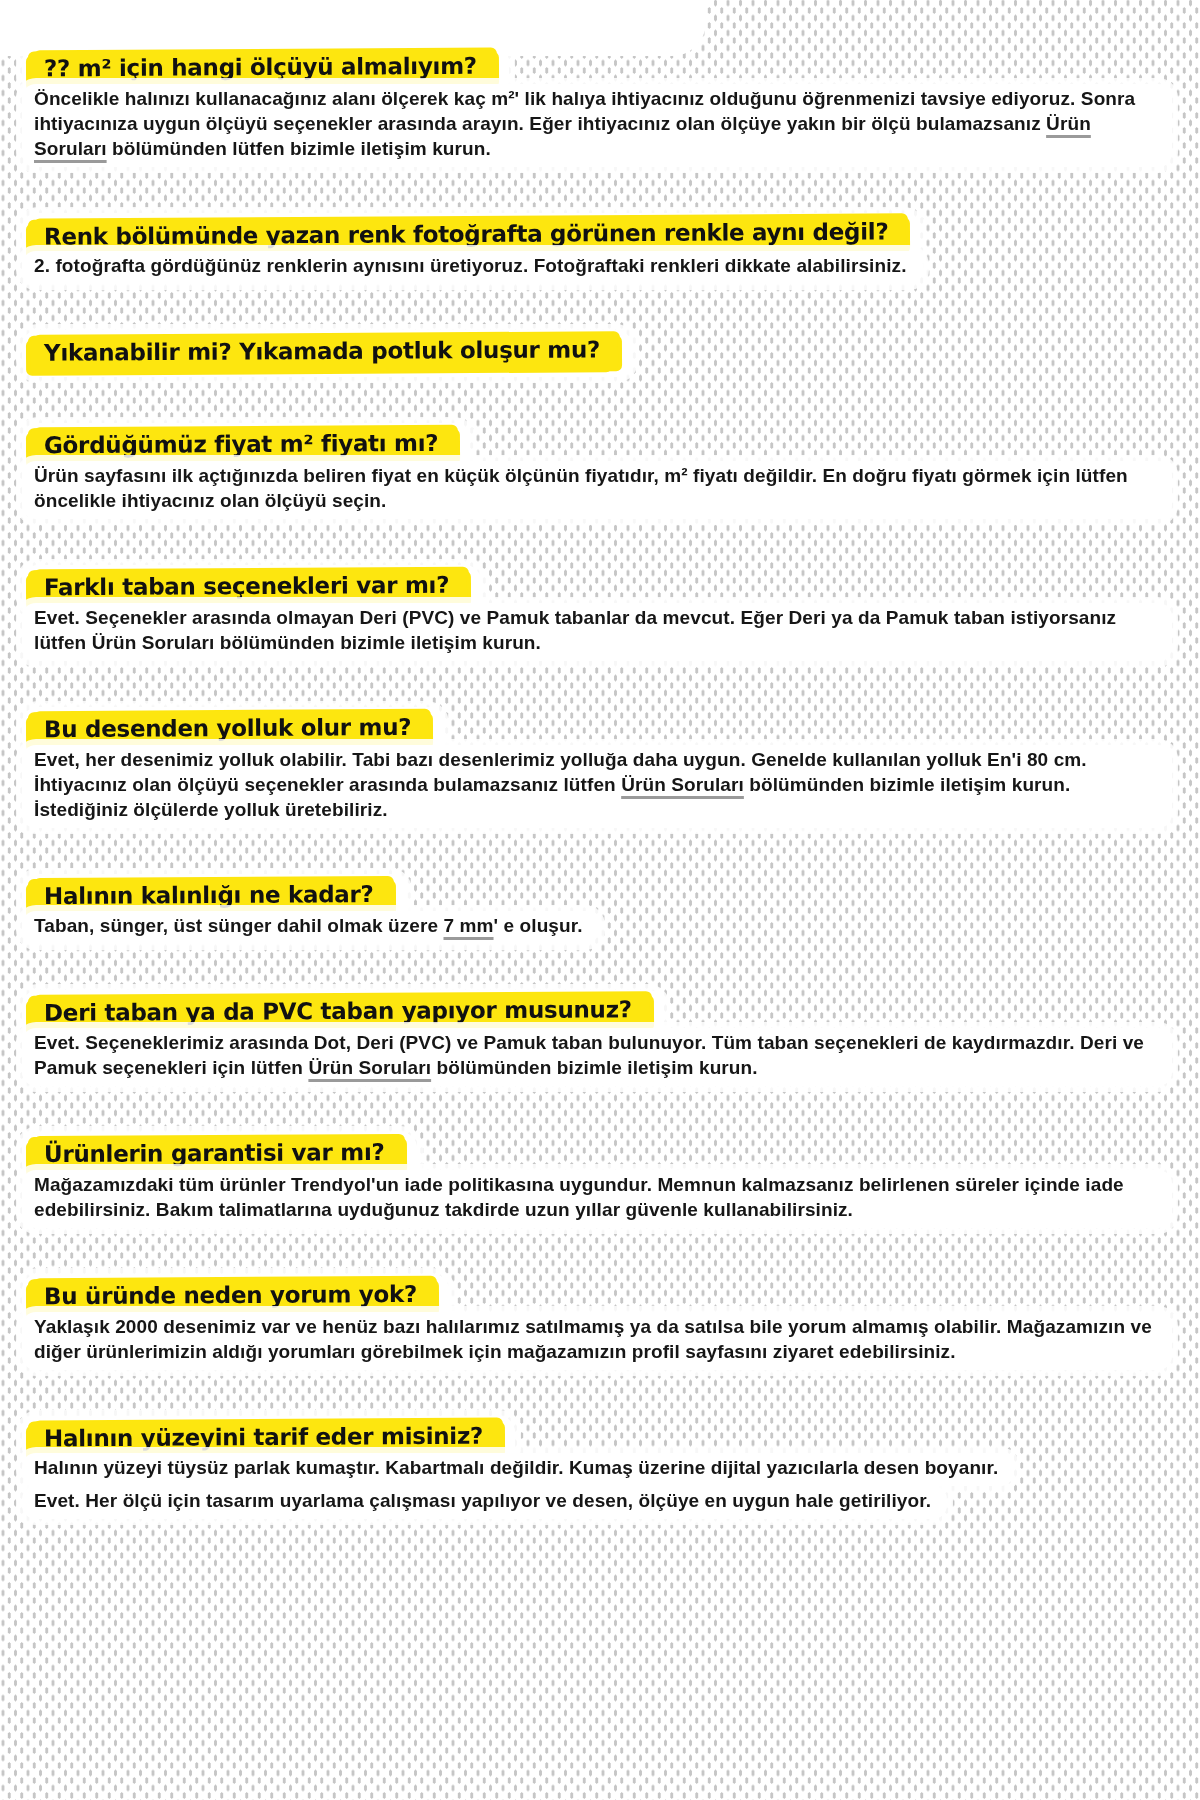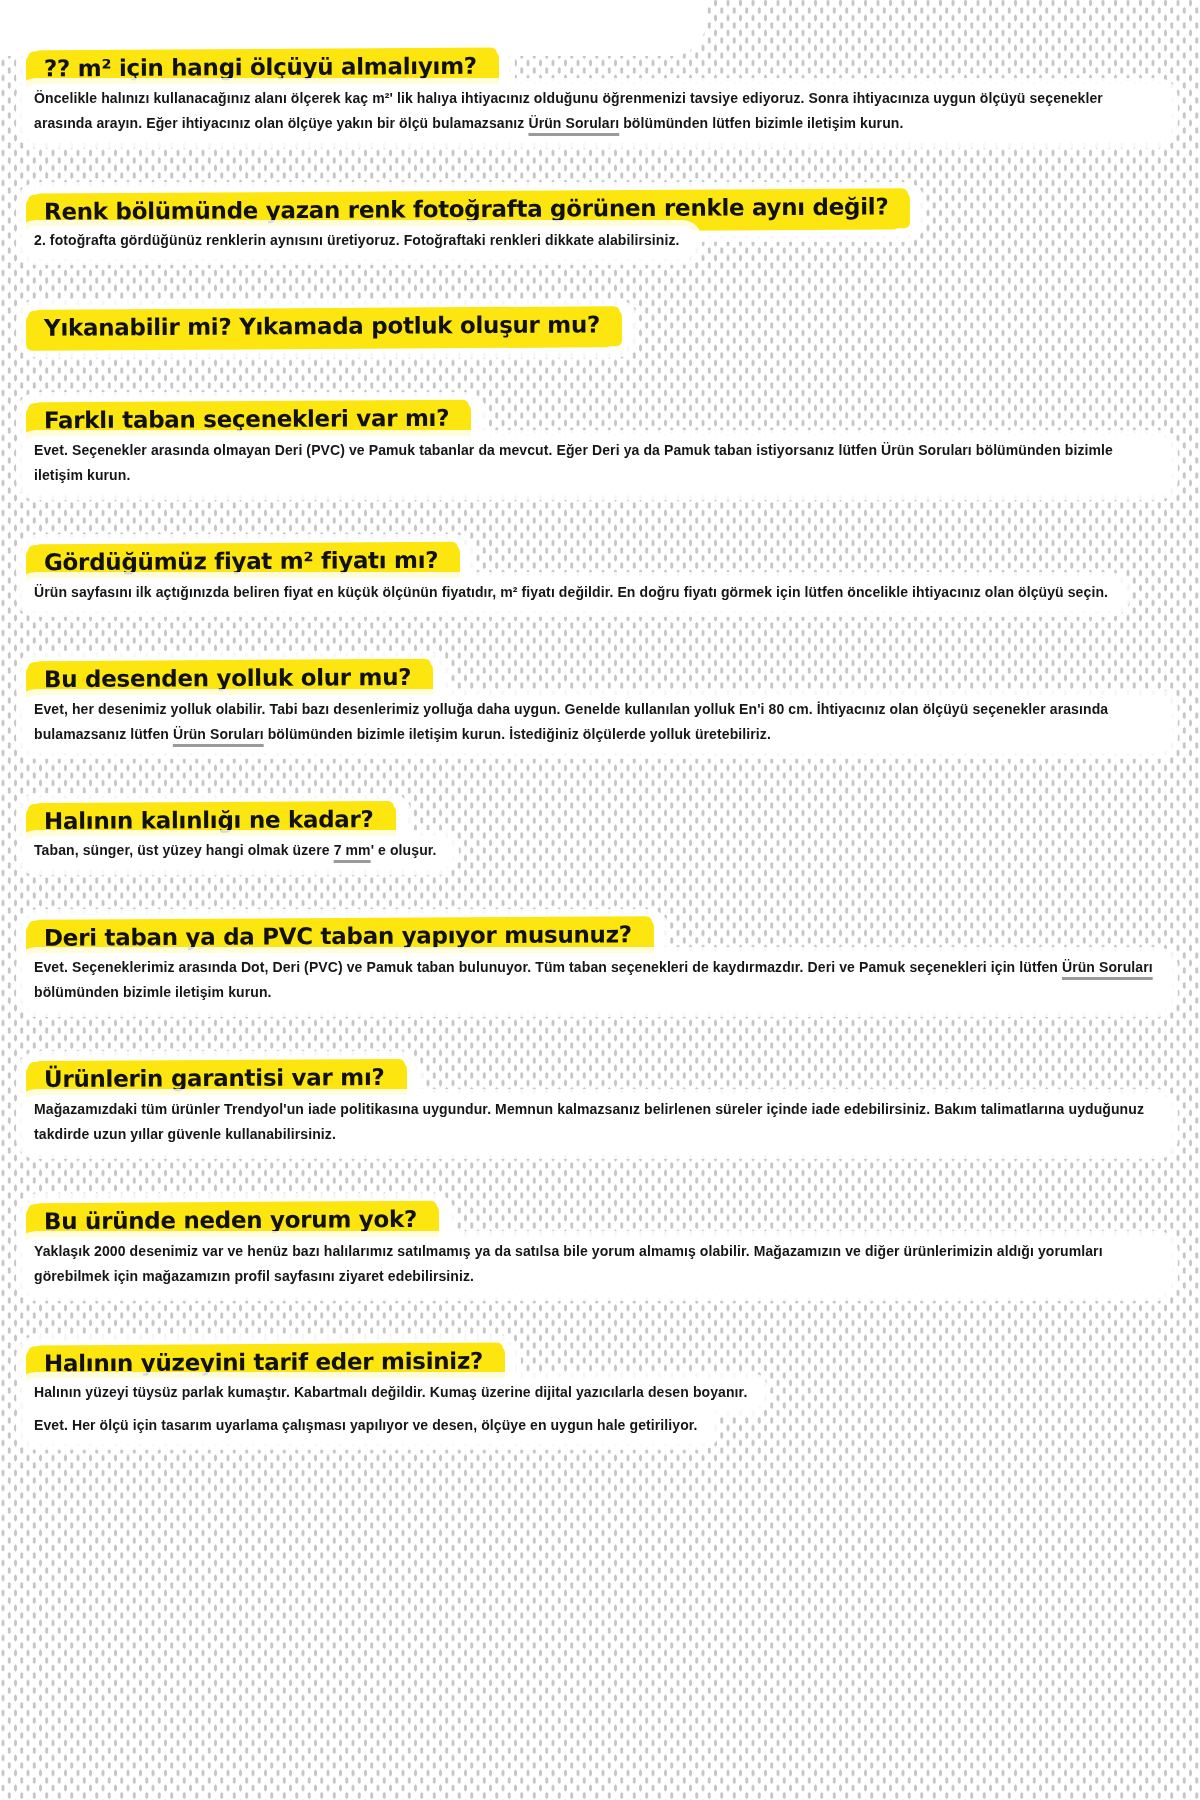--- a/index.html
+++ b/index.html
@@ -71,21 +71,21 @@
     position: relative;
     background: #ffffff;
     width: fit-content;
     max-width: 1150px;
     border-radius: 14px;
     padding: 2px 16px 6px 12px;
     margin-top: -10px;
     box-shadow: 0 0 0 6px rgba(255,255,255,0.85);
     font-family: "Liberation Sans", sans-serif;
     font-weight: 700;
-    font-size: 14px;
+    font-size: 19px;
     line-height: 25px;
     color: #161616;
     letter-spacing: 0.1px;
   }
 
   .u {
     text-decoration: underline;
     text-decoration-color: #9a9a9a;
     text-decoration-thickness: 3px;
     text-underline-offset: 5px;
@@ -93,23 +93,23 @@
 </style>
 </head>
 <body>
 
 <div>
   <div class="top-blob"></div>
   <main class="faq">
       <section class="qa-item"><div class="q-wrap"><div class="q-highlight"><span class="q-text">?? m² için hangi ölçüyü almalıyım?</span></div></div><div class="answer"><span>Öncelikle halınızı kullanacağınız alanı ölçerek kaç m²' lik halıya ihtiyacınız olduğunu öğrenmenizi tavsiye ediyoruz. Sonra ihtiyacınıza uygun ölçüyü seçenekler arasında arayın. Eğer ihtiyacınız olan ölçüye yakın bir ölçü bulamazsanız </span><span class="u">Ürün Soruları</span><span> bölümünden lütfen bizimle iletişim kurun.</span></div></section>
       <section class="qa-item"><div class="q-wrap"><div class="q-highlight"><span class="q-text">Renk bölümünde yazan renk fotoğrafta görünen renkle aynı değil?</span></div></div><div class="answer"><span>2. fotoğrafta gördüğünüz renklerin aynısını üretiyoruz. Fotoğraftaki renkleri dikkate alabilirsiniz.</span></div></section>
       <section class="qa-item"><div class="q-wrap"><div class="q-highlight"><span class="q-text">Yıkanabilir mi? Yıkamada potluk oluşur mu?</span></div></div></section>
+      <section class="qa-item"><div class="q-wrap"><div class="q-highlight"><span class="q-text">Gördüğümüz fiyat m² fiyatı mı?</span></div></div><div class="answer"><span>Ürün sayfasını ilk açtığınızda beliren fiyat en küçük ölçünün fiyatıdır, m² fiyatı değildir. En doğru fiyatı görmek için lütfen öncelikle ihtiyacınız olan ölçüyü seçin.</span></div></section>
       <section class="qa-item"><div class="q-wrap"><div class="q-highlight"><span class="q-text">Farklı taban seçenekleri var mı?</span></div></div><div class="answer"><span>Evet. Seçenekler arasında olmayan Deri (PVC) ve Pamuk tabanlar da mevcut. Eğer Deri ya da Pamuk taban istiyorsanız lütfen Ürün Soruları bölümünden bizimle iletişim kurun.</span></div></section>
-      <section class="qa-item"><div class="q-wrap"><div class="q-highlight"><span class="q-text">Gördüğümüz fiyat m² fiyatı mı?</span></div></div><div class="answer"><span>Ürün sayfasını ilk açtığınızda beliren fiyat en küçük ölçünün fiyatıdır, m² fiyatı değildir. En doğru fiyatı görmek için lütfen öncelikle ihtiyacınız olan ölçüyü seçin.</span></div></section>
       <section class="qa-item"><div class="q-wrap"><div class="q-highlight"><span class="q-text">Bu desenden yolluk olur mu?</span></div></div><div class="answer"><span>Evet, her desenimiz yolluk olabilir. Tabi bazı desenlerimiz yolluğa daha uygun. Genelde kullanılan yolluk En'i 80 cm. İhtiyacınız olan ölçüyü seçenekler arasında bulamazsanız lütfen </span><span class="u">Ürün Soruları</span><span> bölümünden bizimle iletişim kurun. İstediğiniz ölçülerde yolluk üretebiliriz.</span></div></section>
-      <section class="qa-item"><div class="q-wrap"><div class="q-highlight"><span class="q-text">Halının kalınlığı ne kadar?</span></div></div><div class="answer"><span>Taban, sünger, üst yüzey hangi olmak üzere </span><span class="u">7 mm</span><span>' e oluşur.</span></div></section>
+      <section class="qa-item"><div class="q-wrap"><div class="q-highlight"><span class="q-text">Halının kalınlığı ne kadar?</span></div></div><div class="answer"><span>Taban, sünger, üst sünger dahil olmak üzere </span><span class="u">7 mm</span><span>' e oluşur.</span></div></section>
       <section class="qa-item"><div class="q-wrap"><div class="q-highlight"><span class="q-text">Deri taban ya da PVC taban yapıyor musunuz?</span></div></div><div class="answer"><span>Evet. Seçeneklerimiz arasında Dot, Deri (PVC) ve Pamuk taban bulunuyor. Tüm taban seçenekleri de kaydırmazdır. Deri ve Pamuk seçenekleri için lütfen </span><span class="u">Ürün Soruları</span><span> bölümünden bizimle iletişim kurun.</span></div></section>
       <section class="qa-item"><div class="q-wrap"><div class="q-highlight"><span class="q-text">Ürünlerin garantisi var mı?</span></div></div><div class="answer"><span>Mağazamızdaki tüm ürünler Trendyol'un iade politikasına uygundur. Memnun kalmazsanız belirlenen süreler içinde iade edebilirsiniz. Bakım talimatlarına uyduğunuz takdirde uzun yıllar güvenle kullanabilirsiniz.</span></div></section>
       <section class="qa-item"><div class="q-wrap"><div class="q-highlight"><span class="q-text">Bu üründe neden yorum yok?</span></div></div><div class="answer"><span>Yaklaşık 2000 desenimiz var ve henüz bazı halılarımız satılmamış ya da satılsa bile yorum almamış olabilir. Mağazamızın ve diğer ürünlerimizin aldığı yorumları görebilmek için mağazamızın profil sayfasını ziyaret edebilirsiniz.</span></div></section>
       <section class="qa-item"><div class="q-wrap"><div class="q-highlight"><span class="q-text">Halının yüzeyini tarif eder misiniz?</span></div></div><div class="answer"><span>Halının yüzeyi tüysüz parlak kumaştır. Kabartmalı değildir. Kumaş üzerine dijital yazıcılarla desen boyanır.</span></div></section>
       <section class="qa-item"><div class="answer"><span>Evet. Her ölçü için tasarım uyarlama çalışması yapılıyor ve desen, ölçüye en uygun hale getiriliyor.</span></div></section>
     </main>
 </div>
 
 </body></html>

